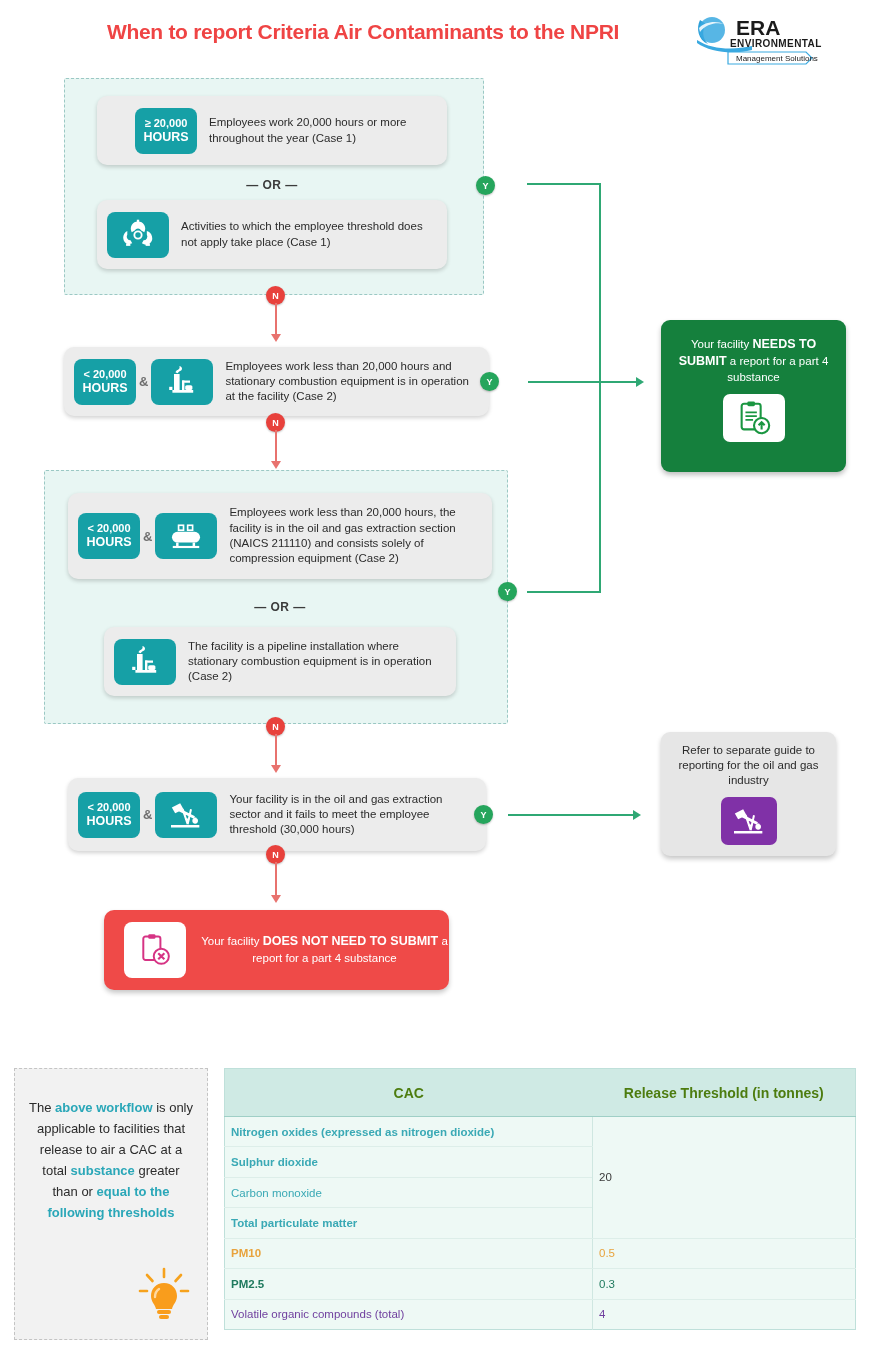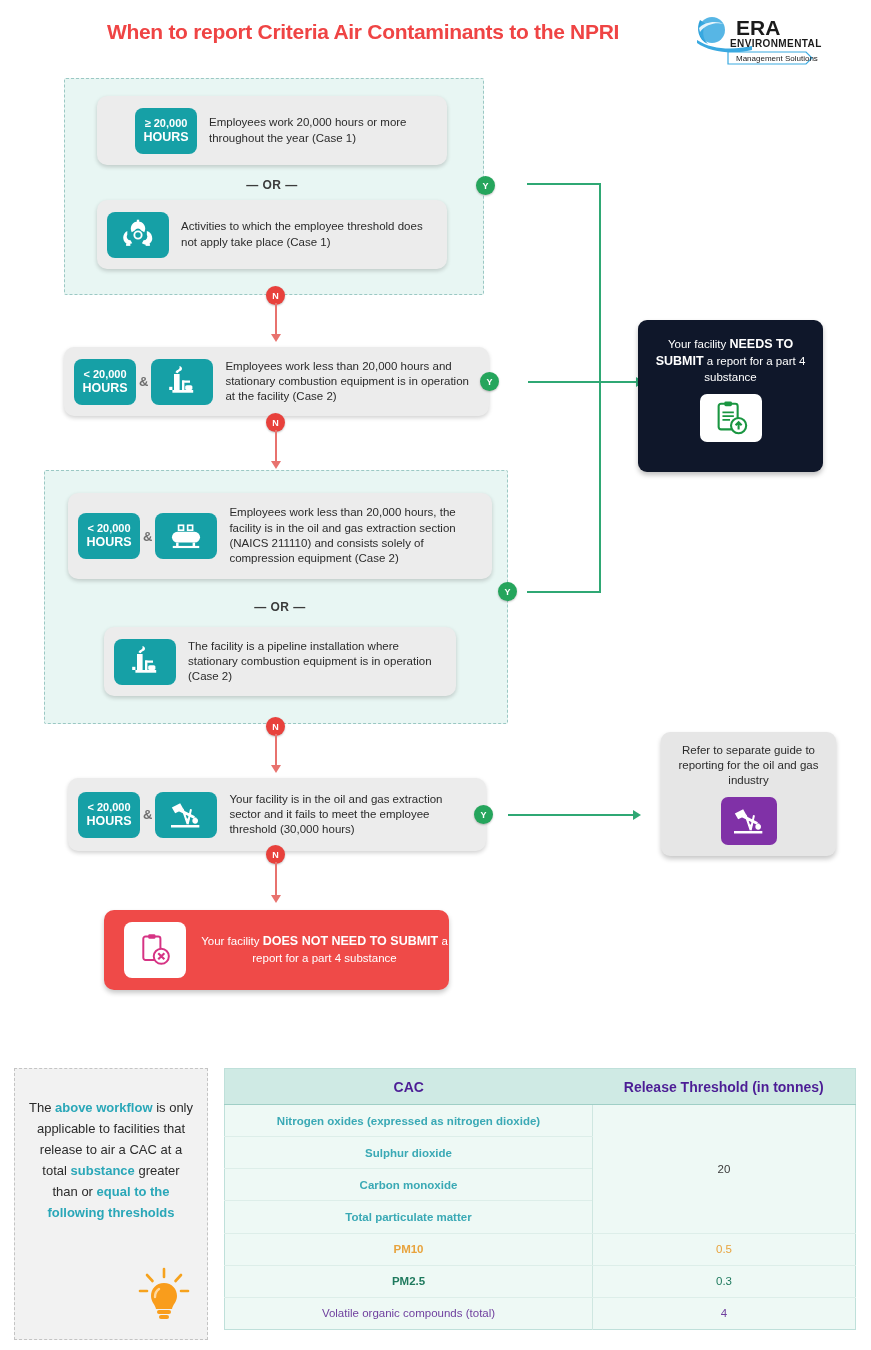--- a/index.html
+++ b/index.html
@@ -67,22 +67,22 @@
   .gline{ background:#2fa874; }
   .gline.h{ height:1.6px; }
   .gline.v{ width:1.6px; }
   .arrow-g-head{
     width:0;height:0;border-top:5px solid transparent;border-bottom:5px solid transparent;
     border-left:8px solid #2fa874;
   }
 
   
   #result-submit{
-    left:638px; top:320px; width:185px; height:152px;
-    background:#0f172a; border-radius:9px;
+    left:661px; top:320px; width:185px; height:152px;
+    background:#15803d; border-radius:9px;
     box-shadow:0 3px 5px rgba(0,0,0,.25);
     padding:16px 12px 0; text-align:center;
   }
   #result-submit .txt{ color:#ffffff; font-size:11.5px; line-height:1.35; }
   #result-submit .txt b{ font-size:12.5px; }
   #result-submit .iconwrap{
     margin:9px auto 0; width:62px; height:48px; background:#fff; border-radius:7px;
     display:flex; align-items:center; justify-content:center;
   }
 
@@ -121,25 +121,25 @@
   #threshold-note .hl{ color:#2aa7b8; font-weight:bold; }
   #bulb-icon{ position:absolute; right:16px; bottom:16px; width:54px; height:58px; }
 
   
   #cac-table{
     position:absolute; left:224px; top:1068px; width:632px; height:262px;
     border:1px solid #bfe0da; border-collapse:collapse; background:#eef9f5;
     table-layout:fixed;
   }
   #cac-table th{
-    background:#cfeae4; font-size:14px; font-weight:bold; color:#4c1d95;
-    height:36px; border-bottom:1px solid #9fcfc6; padding:0 8px;
+    background:#cfeae4; font-size:14px; font-weight:bold; color:#4d7c0f;
+    height:48px; border-bottom:1px solid #9fcfc6; padding:0 8px;
   }
   #cac-table td{
-    text-align:center; font-size:11.5px; height:30px;
+    font-size:11.5px; height:30px;
     border-bottom:1px solid #ddeee9; padding:0 6px;
   }
   #cac-table tr:last-child td{ border-bottom:none; }
   #cac-table td.val{ border-left:1px solid #cfe7e1; font-size:11.5px; color:#3a3a3a; }
   #cac-table col.c1{ width:368px; }
 </style>
 </head>
 <body>
 
 <div class="abs" id="page-title">When to report Criteria Air Contaminants to the NPRI</div>
@@ -387,21 +387,21 @@
   </thead>
   <tbody id="cac-tbody">
       <tr>
         <td style="color: rgb(58, 169, 181); font-weight: bold;">Nitrogen oxides (expressed as nitrogen dioxide)</td>
         <td class="val" rowspan="4">20</td>
       </tr>
       <tr>
         <td style="color: rgb(58, 169, 181); font-weight: bold;">Sulphur dioxide</td>
       </tr>
       <tr>
-        <td style="color: rgb(58, 169, 181); font-weight: bold;">Carbon monoxide</td>
+        <td style="color: rgb(58, 169, 181); font-weight: normal;">Carbon monoxide</td>
       </tr>
       <tr>
         <td style="color: rgb(58, 169, 181); font-weight: bold;">Total particulate matter</td>
       </tr>
       <tr>
         <td style="color: rgb(232, 163, 61); font-weight: bold;">PM10</td>
         <td class="val" style="color: rgb(232, 163, 61);">0.5</td>
       </tr>
       <tr>
         <td style="color: rgb(31, 122, 94); font-weight: bold;">PM2.5</td>

